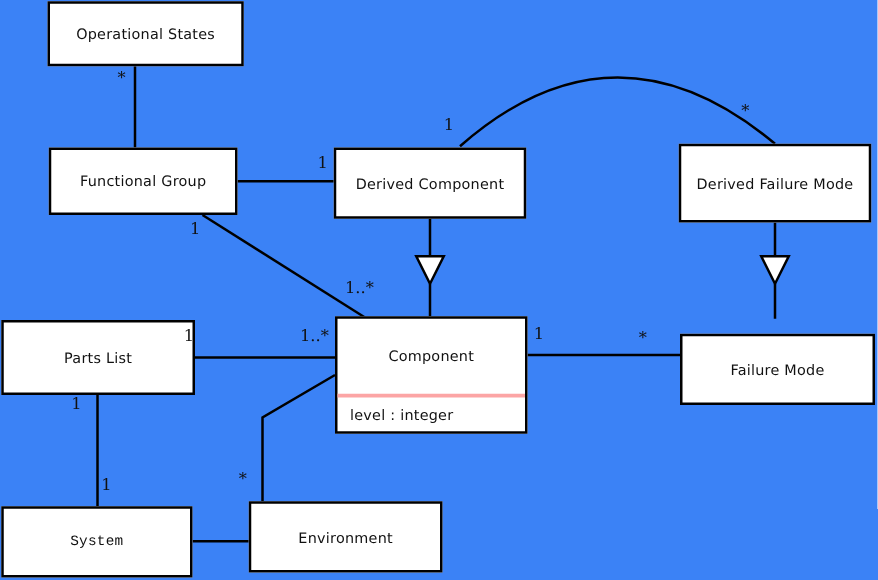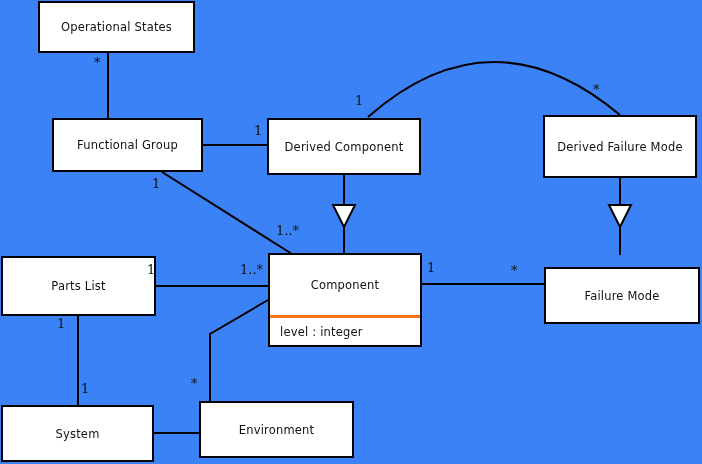--- a/index.html
+++ b/index.html
@@ -40,47 +40,47 @@
     align-items: stretch;
     justify-content: flex-start;
     padding: 0;
   }
   .compartment-name {
     box-sizing: border-box;
     height: 63px;
     display: flex;
     align-items: center;
     justify-content: center;
-    border-bottom: 3px solid #f97316;
+    border-bottom: 3px solid #fca5a5;
   }
   .compartment-attrs {
     box-sizing: border-box;
     flex: 1;
     display: flex;
     align-items: center;
     padding-left: 10px;
   }
   .mult {
     position: absolute;
     font-family: "DejaVu Serif", "Liberation Serif", serif;
     font-size: 13px;
     line-height: 14px;
     color: #111111;
     z-index: 3;
     white-space: nowrap;
   }
   
   .box-operational-states { left: 38px;  top: 1px;   width: 157px; height: 52px; }
-  .box-functional-group   { left: 39px;  top: 118px; width: 151px; height: 54px; margin-left: 13px; }
+  .box-functional-group   { left: 39px;  top: 118px; width: 151px; height: 54px; }
   .box-derived-component  { left: 267px; top: 118px; width: 154px; height: 57px; }
   .box-derived-failure-mode { left: 543px; top: 115px; width: 154px; height: 63px; }
   .box-parts-list         { left: 1px;   top: 256px; width: 155px; height: 60px; text-align: center; }
   .box-component          { left: 268px; top: 253px; width: 154px; height: 94px; }
   .box-failure-mode       { left: 544px; top: 267px; width: 156px; height: 57px; }
-  .box-system             { left: 1px;   top: 405px; width: 153px; height: 57px; }
+  .box-system             { left: 1px;   top: 405px; width: 153px; height: 57px; font-family: Liberation Mono, monospace; }
   .box-environment        { left: 199px; top: 401px; width: 155px; height: 57px; }
 </style>
 </head>
 <body>
 
 <div class="stage">
 
   <svg class="connector-layer" width="702" height="464" viewBox="0 0 702 464">
 
     <line x1="108" y1="53" x2="108" y2="118" stroke="#000" stroke-width="2"></line>

